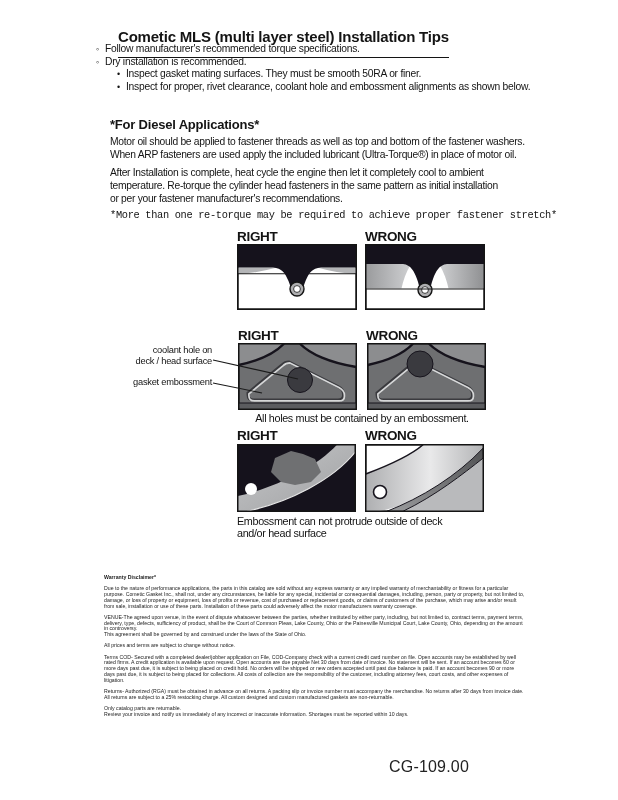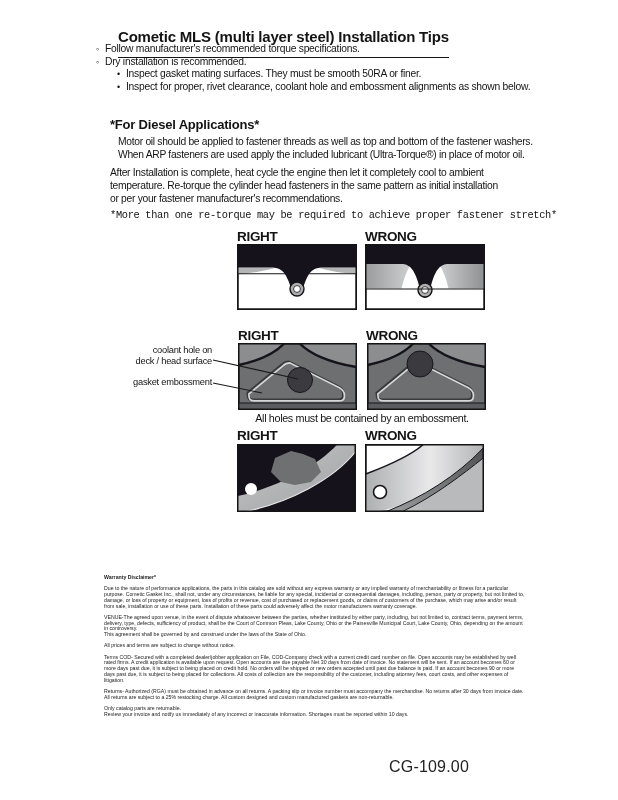--- a/index.html
+++ b/index.html
@@ -33,21 +33,21 @@
   </div>
 
   <div class="abs bullets" style="left:96px;top:43px;">
     <div><span class="mk">◦</span><span>Follow manufacturer's recommended torque specifications.</span></div>
     <div><span class="mk">◦</span><span>Dry installation is recommended.</span></div>
     <div class="sub"><span class="mk">•</span><span>Inspect gasket mating surfaces.  They must be smooth 50RA or finer.</span></div>
     <div class="sub"><span class="mk">•</span><span>Inspect for proper, rivet clearance, coolant hole and embossment alignments as shown below.</span></div>
   </div>
 
   <div class="abs heading2" style="left:110px;top:117px;">*For Diesel Applications*</div>
-  <div class="abs para" style="left:110px;top:135px;margin-left:8px;">Motor oil should be applied to fastener threads as well as top and bottom of the fastener washers.
+  <div class="abs para" style="left:110px;top:135px;">Motor oil should be applied to fastener threads as well as top and bottom of the fastener washers.
 When ARP fasteners are used apply the included lubricant (Ultra-Torque®) in place of motor oil.</div>
   <div class="abs para" style="left:110px;top:166px;">After Installation is complete, heat cycle the engine then let it completely cool to ambient
 temperature. Re-torque the cylinder head fasteners in the same pattern as initial installation
 or per your fastener manufacturer's recommendations.</div>
   <div class="abs para" style="left:110px;top:209px;font-family:Liberation Mono, monospace;">*More than one re-torque may be required to achieve proper fastener stretch*</div>
 
   <div class="abs blabel" style="left:237px;top:229px;">RIGHT</div>
   <div class="abs blabel" style="left:365px;top:229px;">WRONG</div>
 
   <svg class="abs" style="left:237px;top:244px;" width="120" height="66" viewBox="0 0 120 66">
@@ -157,20 +157,22 @@
     </defs>
     <rect x="0.75" y="0.75" width="117.5" height="66.5" fill="#ffffff" stroke="#141414" stroke-width="1.5"></rect>
     <path d="M0.75,30 C22,22 45,12 58,0.75 H118.25 V10 C90,40 50,60 14,67.25 H0.75 Z" fill="url(#g4)"></path>
     <path d="M58,0.75 C45,12 22,22 0.75,30" stroke="#17141d" stroke-width="1.6" fill="none"></path>
     <path d="M118.25,14 C98,30 70,52 38,67.25 H118.25 Z" fill="#b9babc"></path>
     <path d="M118.25,4 C92,32 56,54 22,67.25 H38 C70,52 98,30 118.25,14 Z" fill="url(#g5)" stroke="#17141d" stroke-width="1"></path>
     <circle cx="15" cy="48" r="6.5" fill="#ffffff" stroke="#17141d" stroke-width="1.6"></circle>
     <rect x="0.75" y="0.75" width="117.5" height="66.5" fill="none" stroke="#141414" stroke-width="1.5"></rect>
   </svg>
 
+  <div class="abs caption" style="left:237px;top:516px;white-space:pre-line;">Embossment can not protrude outside of deck
+and/or head surface</div>
 
   <div class="abs warr" style="left:104px;top:575px;">
     <p class="wh">Warranty Disclaimer*</p>
     <p>Due to the nature of performance applications, the parts in this catalog are sold without any express warranty or any implied warranty of merchantability or fitness for a particular purpose.  Cometic Gasket Inc., shall not, under any circumstances, be liable for any special, incidental or consequential damages, including, person, party or property, but not limited to, damage, or loss of property or equipment, loss of profits or revenue, cost of purchased or replacement goods, or claims of customers of the purchase, which may arise and/or result from sale, installation or use of these parts.  Installation of these parts could adversely affect the motor manufacturers warranty coverage.</p>
     <p class="tight">VENUE-The agreed upon venue, in the event of dispute whatsoever between the parties, whether instituted by either party, including, but not limited to, contract terms, payment terms, delivery, type, defects, sufficiency of product, shall be the Court of Common Pleas, Lake County, Ohio or the Painesville Municipal Court, Lake County, Ohio, depending on the amount in controversy.</p>
     <p>This agreement shall be governed by and construed under the laws of the State of Ohio.</p>
     <p>All prices and terms are subject to change without notice.</p>
     <p>Terms COD- Secured with a completed dealer/jobber application on File, COD-Company check with a current credit card number on file.  Open accounts may be established by well rated firms.  A credit application is available upon request.  Open accounts are due payable Net 30 days from date of invoice.  No statement will be sent.  If an account becomes 60 or more days past due, it is subject to being placed on credit hold.  No orders will be shipped or new orders accepted until past due balance is paid.  If an account becomes 90 or more days past due, it is subject to being placed for collections.  All costs of collection are the responsibility of the customer, including attorney fees, court costs, and other expenses of litigation.</p>
     <p>Returns- Authorized (RGA) must be obtained in advance on all returns.  A packing slip or invoice number must accompany the merchandise.  No returns after 30 days from invoice date.  All returns are subject to a 25% restocking charge.  All custom designed and custom manufactured gaskets are non-returnable.</p>
     <p class="tight">Only catalog parts are returnable.</p>

